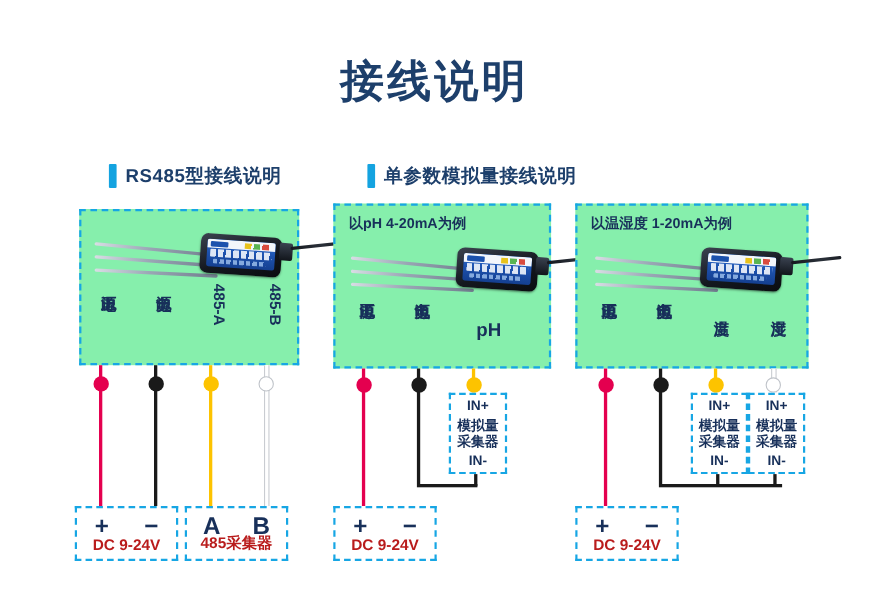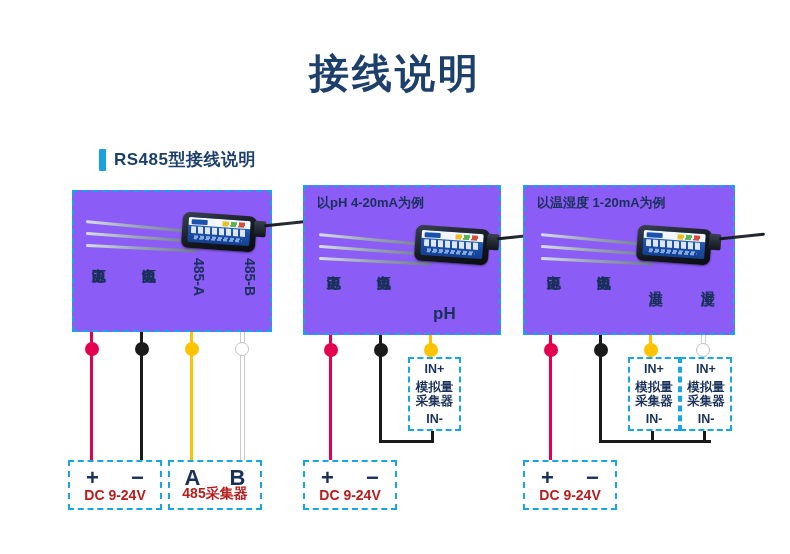--- a/index.html
+++ b/index.html
@@ -38,21 +38,21 @@
     width:7px;height:22px;background:#14a3e0;display:block;border-radius:1px;
   }
   .head-text{
     font-size:17px;font-weight:bold;color:#1d3f6b;letter-spacing:.5px;
   }
 
   
   .devbox{
     position:absolute;
     border:2px dashed #17a6e4;
-    background:#8b5cf6;
+    background:#86efac;
     box-sizing:border-box;
   }
   #devbox-0{left:17px;top:50px;width:200px;height:142px;}
   #devbox-1{left:13px;top:45px;width:198px;height:150px;}
   #devbox-2{left:11px;top:45px;width:212px;height:150px;}
 
   .example-note{
     position:absolute;left:12px;top:7px;
     font-size:13px;font-weight:bold;color:#18305a;white-space:nowrap;
   }
@@ -230,20 +230,24 @@
     <div class="row1">
       <span class="sign">A</span>
       <span class="sign">B</span>
     </div>
     <div class="row2">485采集器</div>
   </div>
 </div>
 
 <div class="panel" id="panel-1">
 
+  <div class="panel-head">
+    <span class="head-bar"></span>
+    <span class="head-text">单参数模拟量接线说明</span>
+  </div>
 
   <div class="devbox" id="devbox-1">
     <div class="example-note">以pH  4-20mA为例</div>
 
     <div class="sensor" id="sensor-1">
       <div class="probe p1"></div>
       <div class="probe p2"></div>
       <div class="probe p3"></div>
       <div class="body-shell">
         <div class="body-label">
@@ -254,21 +258,21 @@
           <div class="label-l1"></div>
           <div class="label-l2"></div>
         </div>
       </div>
       <div class="connector"></div>
       <div class="cable"></div>
     </div>
 
     <div class="term-label stack" style="left:22px;top:78px;">电源正</div>
     <div class="term-label stack" style="left:72px;top:78px;">电源负</div>
-    <div class="term-label flat" style="left:128px;top:118px;font-size:17px;">pH</div>
+    <div class="term-label flat" style="left:128px;top:104px;font-size:17px;">pH</div>
   </div>
 
   <div class="wire red" style="left:39px;top:195px;height:130px;"></div>
   <div class="wire black" style="left:89px;top:195px;height:105px;"></div>
   <div class="wire yellow" style="left:139px;top:195px;height:22px;"></div>
 
   <div class="node red" style="left:33.5px;top:203px;"></div>
   <div class="node black" style="left:83.5px;top:203px;"></div>
   <div class="node yellow" style="left:133.5px;top:203px;"></div>
 

